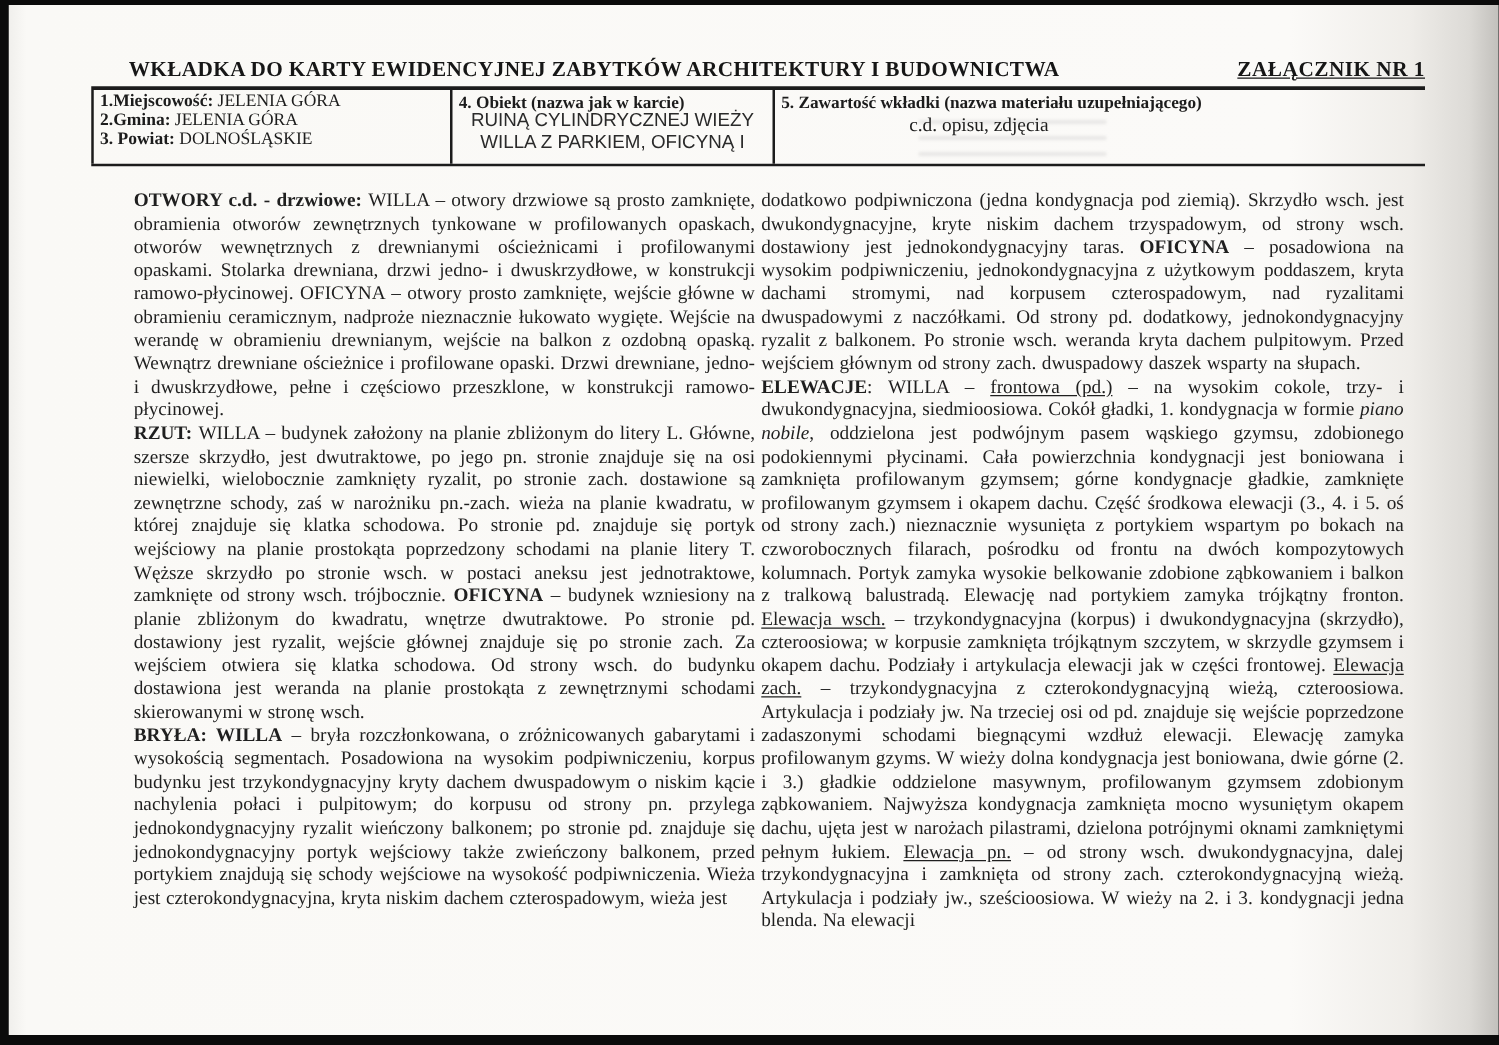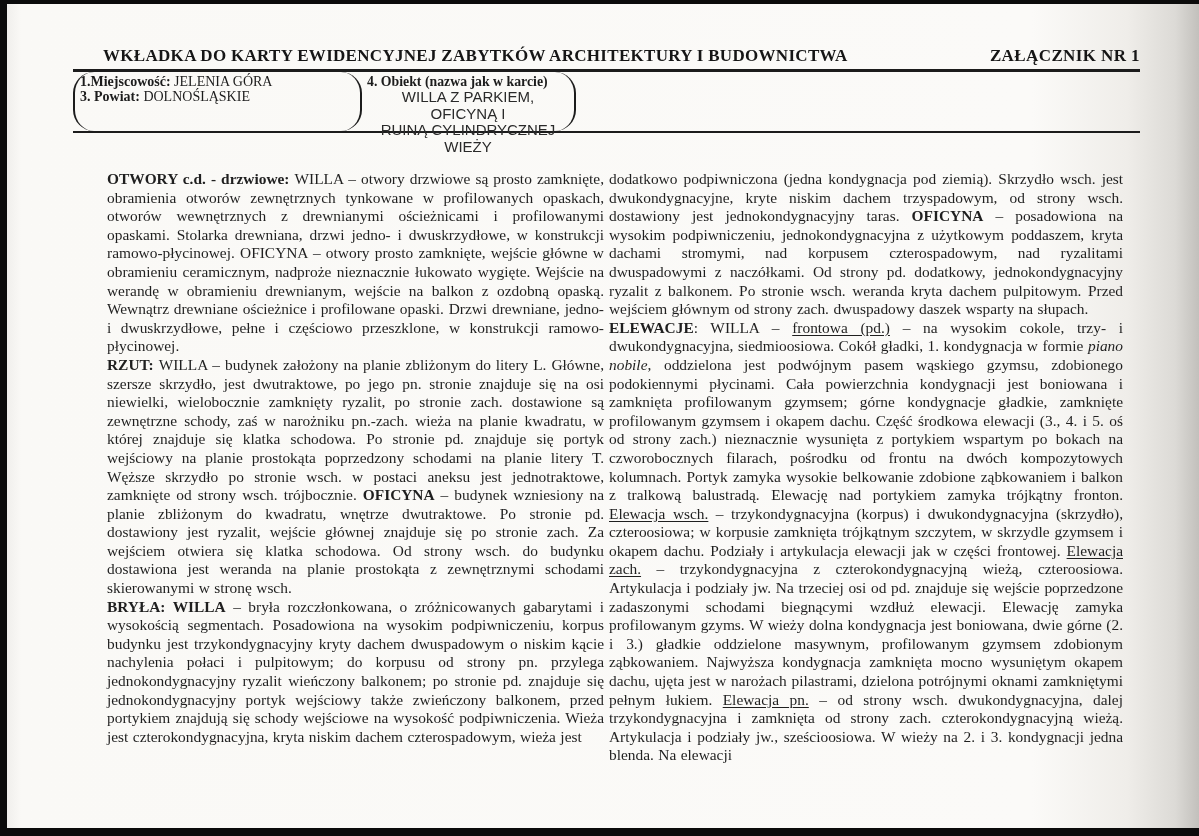--- a/index.html
+++ b/index.html
@@ -13,43 +13,43 @@
     position:absolute; left:7px; top:4px; right:0; bottom:8px;
     background:linear-gradient(90deg,#f0efec 0px,#faf9f6 14px,#fbfaf8 86%,#efede9 94%,#dcdad6 98%,#c2c0bc 100%);
   }
   
   .header-row {
     position:absolute; left:66px; top:42px; width:1067px;
     display:flex; justify-content:space-between; align-items:flex-end;
     font-weight:bold; font-size:17px; color:#161616; white-space:nowrap;
   }
   .doc-title { margin-left:30px; letter-spacing:0.3px;text-align:right; }
-  .attachment { letter-spacing:0.4px; }
+  .attachment { letter-spacing:0.4px;text-decoration:underline; }
   
   .htable {
     position:absolute; left:66px; top:65px; width:1067px; height:64px;
     display:flex; border-top:3px solid #1c1c1c; border-bottom:2.5px solid #1c1c1c;
     color:#1c1c1c; box-sizing:border-box;
   }
-  .cell { box-sizing:border-box; padding:2px 5px 0 5px;border-radius:21px; }
+  .cell { box-sizing:border-box; padding:2px 5px 0 5px; }
   .cell-loc { width:289px; border-left:2px solid #1c1c1c; border-right:2.5px solid #1c1c1c; }
-  .cell-obj { width:214px; border-right:2.5px solid #1c1c1c; }
+  .cell-obj { width:258px; border-right:2.5px solid #1c1c1c; }
   .cell-cont { flex:1; position:relative; }
   .field { font-size:14px; line-height:15.2px; white-space:nowrap; }
   .flabel { font-weight:bold; }
   .cell-label { font-weight:bold; font-size:13.8px; line-height:15px; }
   .obj-line { text-align:center; font-family:"Liberation Sans", sans-serif; font-size:15px; line-height:16.5px; color:#2a2a2a; }
   .cont-value { text-align:center; width:62%; font-size:15.5px; margin-top:3px; }
   .bleed {
     position:absolute; left:115px; top:20px; width:150px; height:38px;
     opacity:0.13; filter:blur(1.2px); pointer-events:none;
     background:repeating-linear-gradient(180deg, transparent 0 4px, #6f6f72 4px 7px, transparent 7px 13px);
   }
   
-  .body-col { position:absolute; top:148px; color:#1f1f1f;margin-top:18px; }
+  .body-col { position:absolute; top:148px; color:#1f1f1f; }
   .col-left  { left:100px; width:497px; }
   .col-right { left:602px; width:514px; }
   .para {
     margin:0; text-align:justify; text-justify:inter-word;
     font-size:15.4px; line-height:18.6px; word-spacing:0.6px;
   }
   .b { font-weight:bold; }
   .i { font-style:italic; }
   .u { text-decoration:underline; text-underline-offset:2px; }
   
@@ -62,26 +62,32 @@
   <div class="page">
 
     <div class="header-row">
       <div class="doc-title">WKŁADKA DO KARTY EWIDENCYJNEJ ZABYTKÓW ARCHITEKTURY I BUDOWNICTWA</div>
       <div class="attachment">ZAŁĄCZNIK NR 1</div>
     </div>
 
     <div class="htable">
       <div class="cell cell-loc">
         <div class="field"><span class="flabel">1.Miejscowość:</span> <span>JELENIA GÓRA</span></div>
+        <div class="field"><span class="flabel">2.Gmina:</span> <span>JELENIA GÓRA</span></div>
         <div class="field"><span class="flabel">3. Powiat:</span> <span>DOLNOŚLĄSKIE</span></div>
       </div>
       <div class="cell cell-obj">
         <div class="cell-label">4. Obiekt (nazwa jak w karcie)</div>
+        <div class="obj-line">RUINĄ CYLINDRYCZNEJ WIEŻY</div>
         <div class="obj-line">WILLA Z PARKIEM, OFICYNĄ I</div>
-        <div class="obj-line">RUINĄ CYLINDRYCZNEJ WIEŻY</div>
+      </div>
+      <div class="cell cell-cont">
+        <div class="cell-label">5. Zawartość wkładki (nazwa materiału uzupełniającego)</div>
+        <div class="cont-value">c.d. opisu, zdjęcia</div>
+        <div class="bleed"></div>
       </div>
     </div>
 
     <div class="body-col col-left">
         <p class="para"><span class="b">OTWORY c.d. - drzwiowe: </span><span>WILLA – otwory drzwiowe są prosto zamknięte, obramienia otworów zewnętrznych tynkowane w profilowanych opaskach, otworów wewnętrznych z drewnianymi ościeżnicami i profilowanymi opaskami. Stolarka drewniana, drzwi jedno- i dwuskrzydłowe, w konstrukcji ramowo-płycinowej. OFICYNA – otwory prosto zamknięte, wejście główne w obramieniu ceramicznym, nadproże nieznacznie łukowato wygięte. Wejście na werandę w obramieniu drewnianym, wejście na balkon z ozdobną opaską. Wewnątrz drewniane ościeżnice i profilowane opaski. Drzwi drewniane, jedno- i dwuskrzydłowe, pełne i częściowo przeszklone, w konstrukcji ramowo-płycinowej.</span></p>
         <p class="para"><span class="b">RZUT: </span><span>WILLA – budynek założony na planie zbliżonym do litery L. Główne, szersze skrzydło, jest dwutraktowe, po jego pn. stronie znajduje się na osi niewielki, wielobocznie zamknięty ryzalit, po stronie zach. dostawione są zewnętrzne schody, zaś w narożniku pn.-zach. wieża na planie kwadratu, w której znajduje się klatka schodowa. Po stronie pd. znajduje się portyk wejściowy na planie prostokąta poprzedzony schodami na planie litery T. Węższe skrzydło po stronie wsch. w postaci aneksu jest jednotraktowe, zamknięte od strony wsch. trójbocznie. </span><span class="b">OFICYNA</span><span> – budynek wzniesiony na planie zbliżonym do kwadratu, wnętrze dwutraktowe. Po stronie pd. dostawiony jest ryzalit, wejście głównej znajduje się po stronie zach. Za wejściem otwiera się klatka schodowa. Od strony wsch. do budynku dostawiona jest weranda na planie prostokąta z zewnętrznymi schodami skierowanymi w stronę wsch.</span></p>
         <p class="para"><span class="b">BRYŁA: WILLA</span><span> – bryła rozczłonkowana, o zróżnicowanych gabarytami i wysokością segmentach. Posadowiona na wysokim podpiwniczeniu, korpus budynku jest trzykondygnacyjny kryty dachem dwuspadowym o niskim kącie nachylenia połaci i pulpitowym; do korpusu od strony pn. przylega jednokondygnacyjny ryzalit wieńczony balkonem; po stronie pd. znajduje się jednokondygnacyjny portyk wejściowy także zwieńczony balkonem, przed portykiem znajdują się schody wejściowe na wysokość podpiwniczenia. Wieża jest czterokondygnacyjna, kryta niskim dachem czterospadowym, wieża jest</span></p>
       </div>
     <div class="body-col col-right">
         <p class="para"><span>dodatkowo podpiwniczona (jedna kondygnacja pod ziemią). Skrzydło wsch. jest dwukondygnacyjne, kryte niskim dachem trzyspadowym, od strony wsch. dostawiony jest jednokondygnacyjny taras. </span><span class="b">OFICYNA</span><span> – posadowiona na wysokim podpiwniczeniu, jednokondygnacyjna z użytkowym poddaszem, kryta dachami stromymi, nad korpusem czterospadowym, nad ryzalitami dwuspadowymi z naczółkami. Od strony pd. dodatkowy, jednokondygnacyjny ryzalit z balkonem. Po stronie wsch. weranda kryta dachem pulpitowym. Przed wejściem głównym od strony zach. dwuspadowy daszek wsparty na słupach.</span></p>

